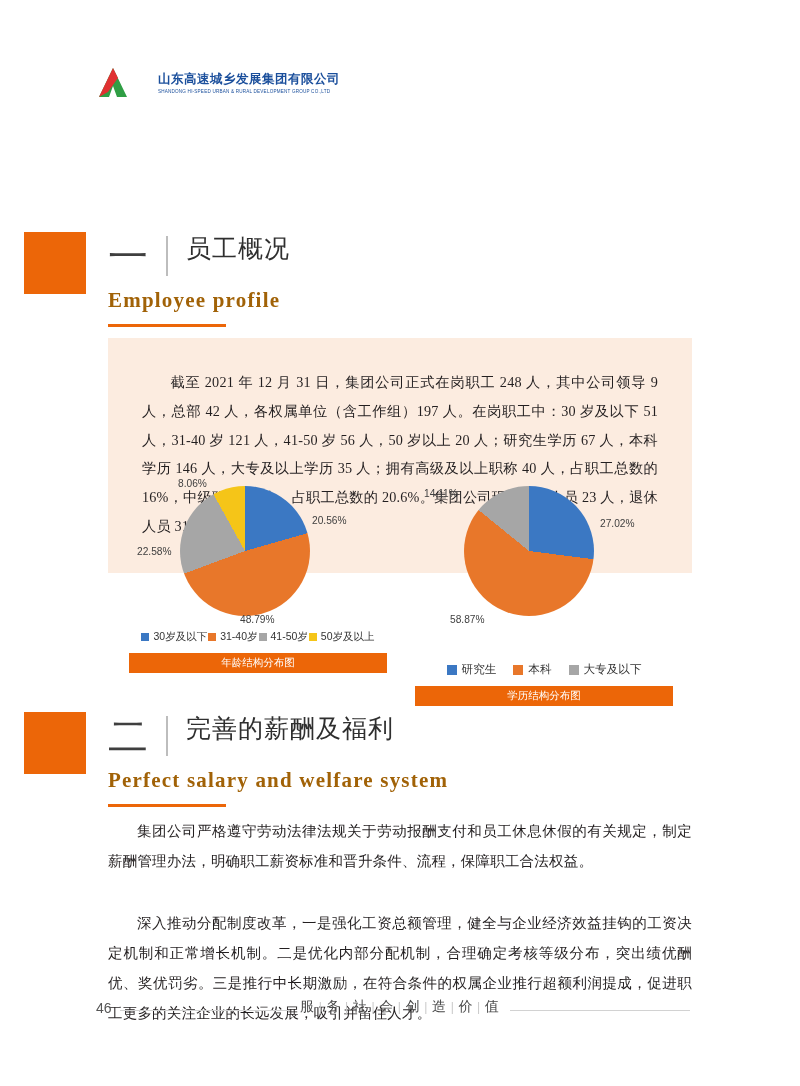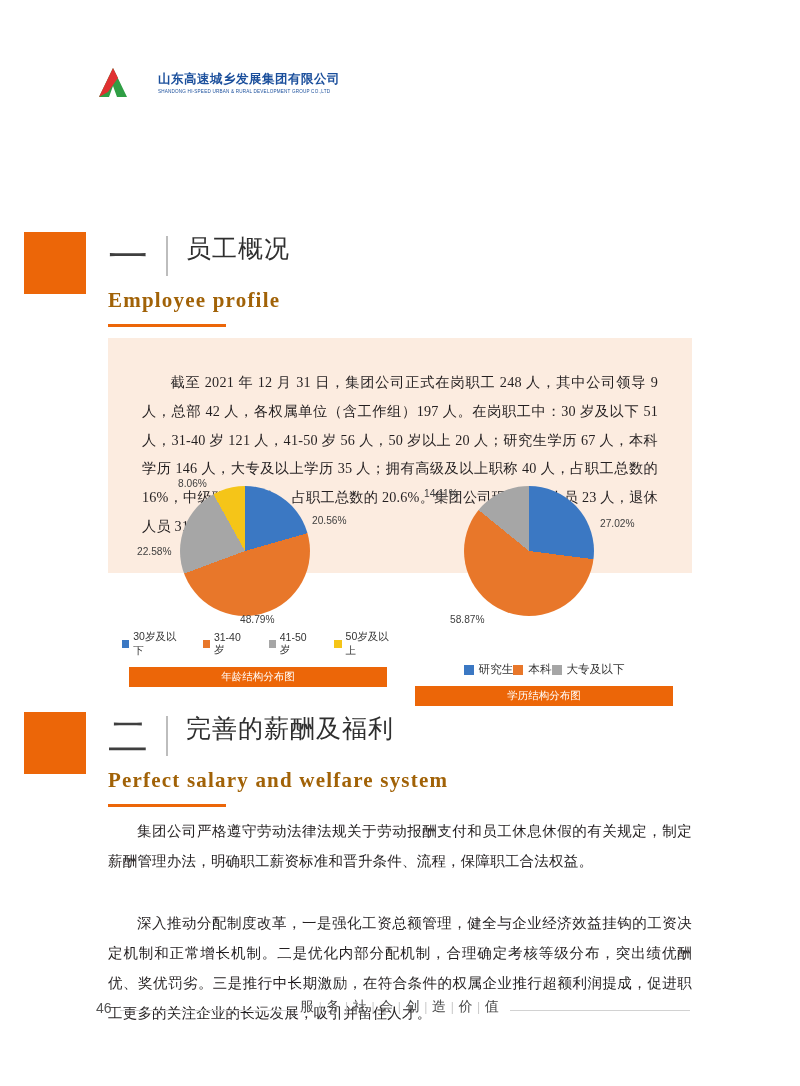--- a/index.html
+++ b/index.html
@@ -162,27 +162,27 @@
     position: absolute;
     font-family: "Liberation Sans", sans-serif;
     font-size: 10.2px;
     color: #404040;
     white-space: nowrap;
   }
   .legend {
     display: flex;
     justify-content: center;
     align-items: center;
-    gap: 21px;
+    gap: 1px;
     margin-top: 4px;
     font-family: "Liberation Sans", sans-serif;
     font-size: 10.5px;
     color: #333;
   }
-  .legend.wide { gap: 0; font-size: 11.6px; margin-top: 36px; }
+  .legend.wide { gap: 17px; font-size: 11.6px; margin-top: 36px; }
   .legend .li { display: flex; align-items: center; }
   .legend .sw {
     width: 8px; height: 8px; margin-right: 4px; display: inline-block;
   }
   .legend.wide .sw { width: 10px; height: 10px; margin-right: 5px; }
   .caption {
     margin-top: 9px;
     height: 20px;
     background: #ec6608;
     color: #ffffff;

